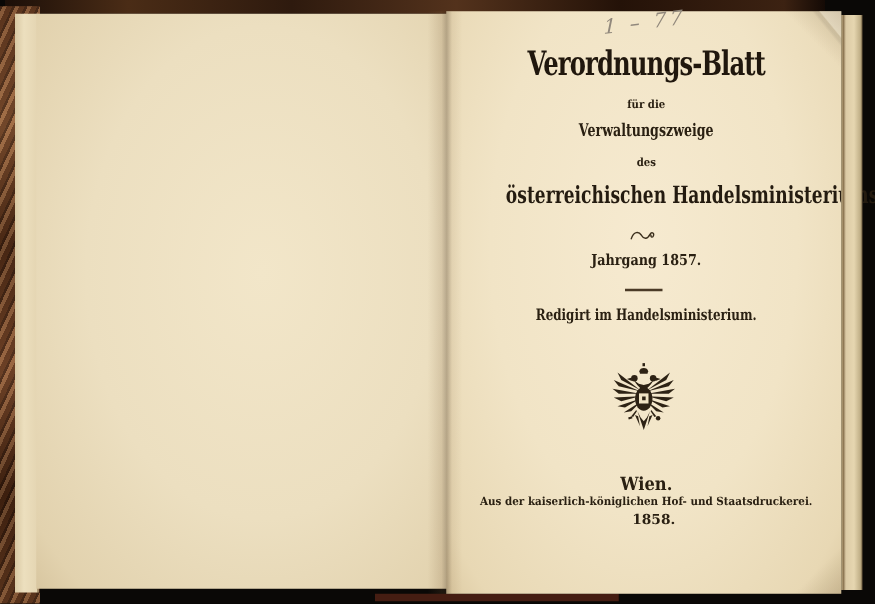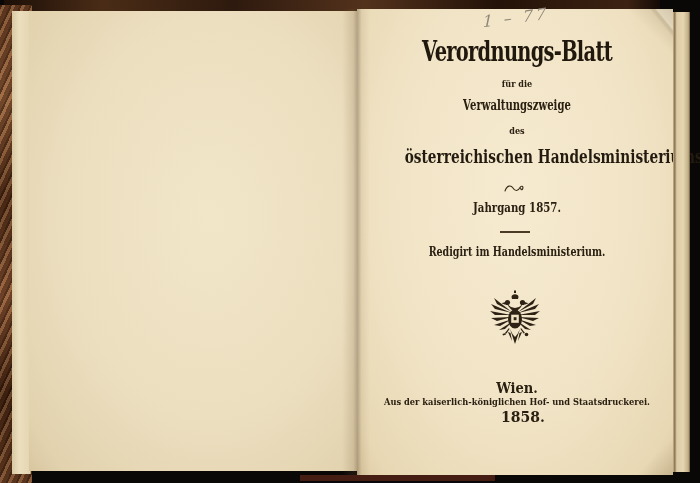--- a/index.html
+++ b/index.html
@@ -47,21 +47,21 @@
   .t-verw{top:88px;font-size:14px;transform:scaleX(.72);}
   .t-des{top:117px;font-size:9px;transform:scaleX(.9);}
   .t-oest{top:136px;font-size:19px;color:#241b10;transform:scaleX(.72);}
   .orn{position:absolute;top:171px;left:0;right:0;text-align:center;}
   .t-jahr{top:192px;font-size:12px;transform:scaleX(.85);}
   .rule{position:absolute;top:222px;left:50%;width:30px;height:2px;margin-left:-15px;background:#4a3a26;}
   .t-red{top:235px;font-size:12.5px;transform:scaleX(.76);}
   .emblem{position:absolute;top:281px;left:50%;margin-left:-26px;}
   .t-wien{top:370px;font-size:14.5px;transform:scaleX(.9);}
   .t-printer{top:388px;font-size:9px;transform:scaleX(.92);}
-  .t-year{top:400px;font-size:14px;margin-left:12px;}
+  .t-year{top:400px;font-size:11px;margin-left:12px;}
 </style>
 </head>
 <body>
 
 <div class="photo">
 
   <div class="cover-top"></div>
   <div class="cover-left"></div>
   <div class="cover-bottom"></div>
   <div class="cover-sliver"></div>

